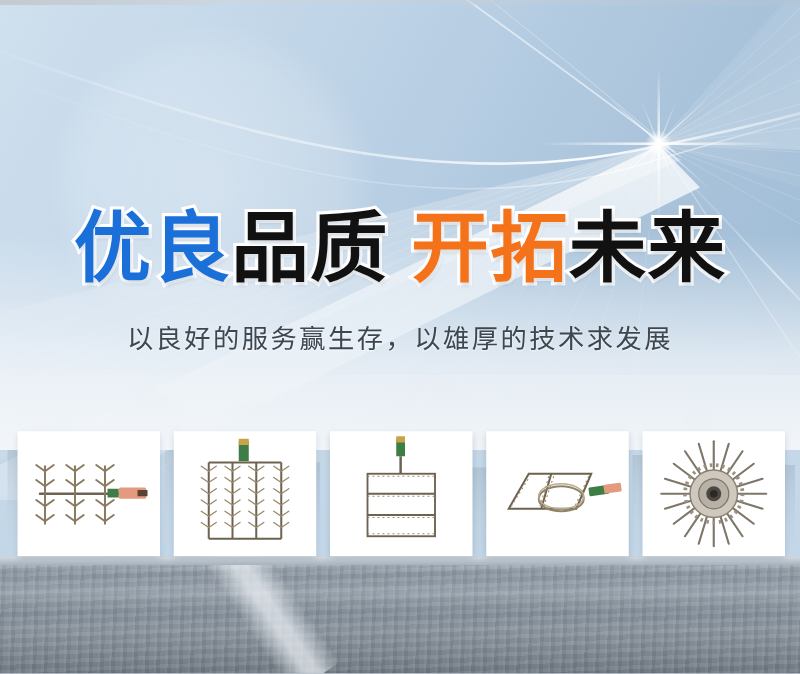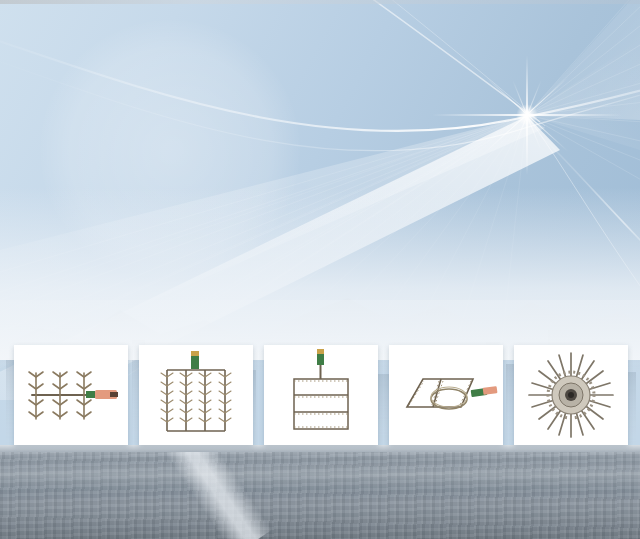--- a/index.html
+++ b/index.html
@@ -380,21 +380,25 @@
   <div class="flare">
     <div class="ray h"></div>
     <div class="ray v"></div>
     <div class="ray d1"></div>
     <div class="ray d2"></div>
     <div class="ray d3"></div>
     <div class="ray d4"></div>
     <div class="core"></div>
   </div>
 
-
+  <div class="headline">
+    <span style="color: rgb(27, 111, 216);">优良</span><span style="color: rgb(17, 17, 17);">品质</span><span class="gap"></span><span style="color: rgb(244, 115, 26);">开拓</span><span style="color: rgb(17, 17, 17);">未来</span>
+  </div>
+
+  <div class="subtitle">以良好的服务赢生存，以雄厚的技术求发展</div>
 
   <div class="cards">
 
     <div class="card">
       <svg viewBox="0 0 114 100">
         <g stroke="#8a7a60" stroke-width="1.6" fill="none" stroke-linecap="round">
           <line x1="18" y1="50" x2="88" y2="50" stroke="#6e6250" stroke-width="2"></line>
           <g>
             <line x1="22" y1="28" x2="22" y2="74"></line>
             <path d="M22,32 l-7,-5 M22,32 l7,-5"></path>

